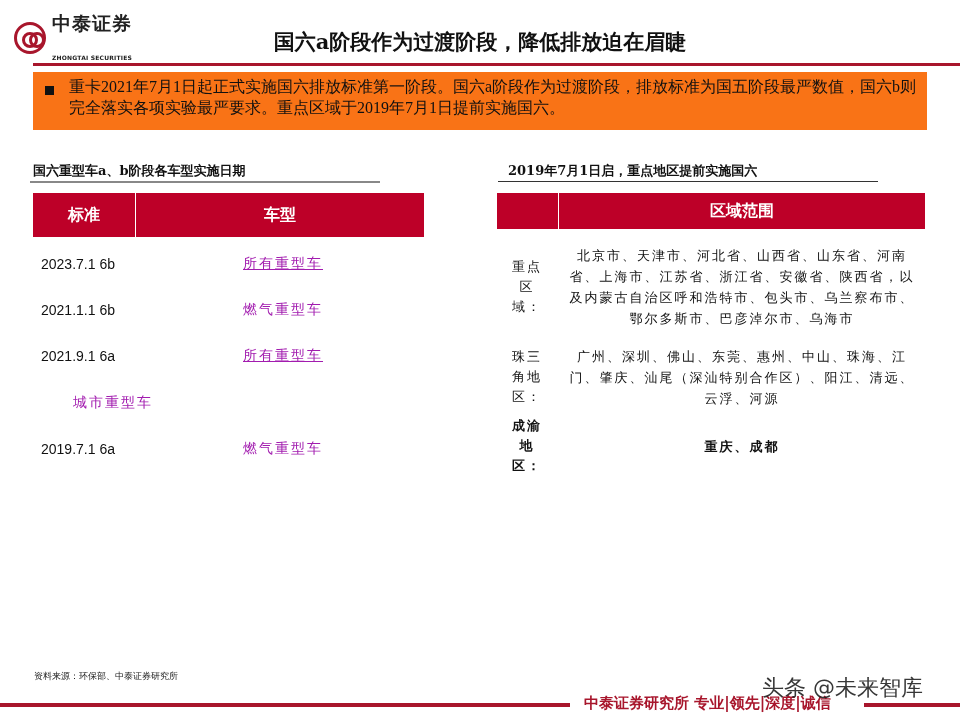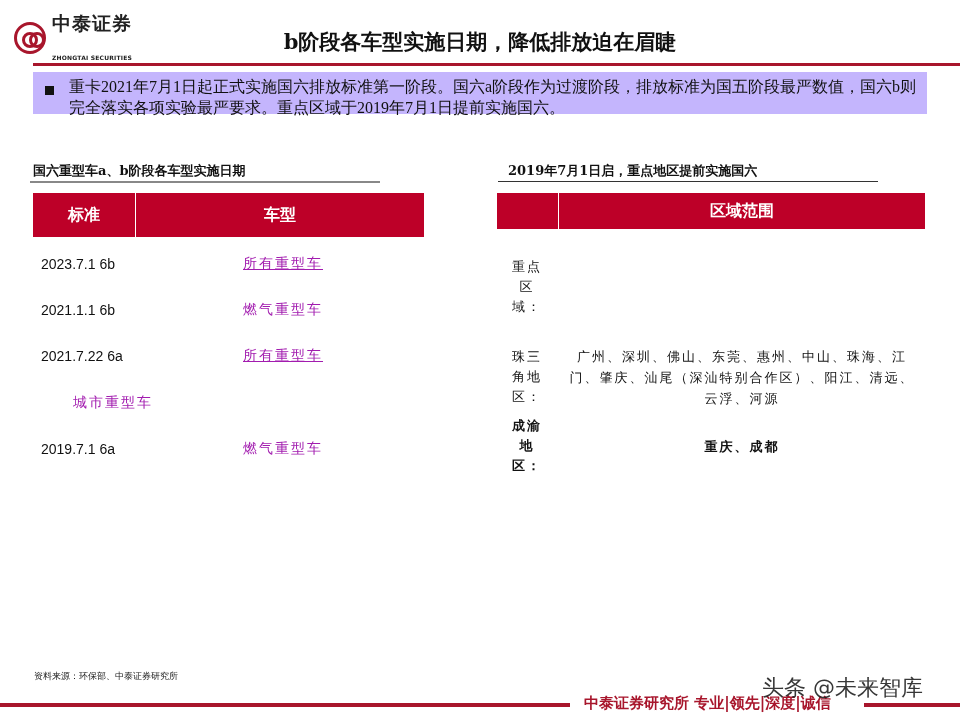--- a/index.html
+++ b/index.html
@@ -11,21 +11,21 @@
     .logo-mark::before { content: ""; position: absolute; left: 5px; top: 7px; width: 10px; height: 10px; border: 3px solid #a8162c; border-radius: 50%; }
     .logo-mark::after { content: ""; position: absolute; left: 12px; top: 7px; width: 10px; height: 10px; border: 3px solid #a8162c; border-radius: 50%; }
     .logo-text { margin-left: 6px; display: flex; flex-direction: column; gap: 21px; }
     .logo-cn { font-size: 19px; font-weight: bold; color: #222; letter-spacing: 1px; line-height: 20px; }
     .logo-en { font-size: 6px; font-weight: bold; color: #222; letter-spacing: 0.2px; line-height: 8px; }
 
     .top-rule { position: absolute; left: 33px; top: 63px; width: 927px; height: 3px; background: #a8162c; }
 
     .page-title { position: absolute; left: 0; width: 960px; top: 28px; text-align: center; font-family: "DejaVu Serif", serif; font-size: 21px; font-weight: bold; color: #111; }
 
-    .summary-box { position: absolute; left: 33px; top: 72px; width: 894px; height: 42px; background: #c4b5fd; }
+    .summary-box { position: absolute; left: 33px; top: 72px; width: 894px; height: 58px; background: #f97316; }
     .summary-bullet { position: absolute; left: 12px; top: 14px; width: 9px; height: 9px; background: #111; }
     .summary-text { position: absolute; left: 36px; top: 4px; width: 850px; font-family: "Liberation Serif", "DejaVu Serif", serif; font-size: 16px; line-height: 21px; color: #111; }
 
     .section-title { position: absolute; font-family: "DejaVu Serif", serif; font-size: 13px; font-weight: bold; color: #111; }
     .section-rule { position: absolute; height: 2px; background: #888; }
     .section-rule.dark { height: 1px; background: #333; }
 
     .red-head { position: absolute; background: #bd0028; color: #ffffff; font-family: "DejaVu Serif", serif; font-weight: bold; font-size: 16px; display: flex; align-items: center; justify-content: center; text-align: center; }
 
     .left-row { position: absolute; left: 33px; width: 390px; height: 46px; display: flex; align-items: center; }
@@ -47,21 +47,21 @@
 </head>
 <body>
 
 <div class="logo">
   <div class="logo-mark"></div>
   <div class="logo-text">
     <span class="logo-cn">中泰证券</span>
     <span class="logo-en">ZHONGTAI SECURITIES</span>
   </div>
 </div>
-<div class="page-title">b阶段各车型实施日期，降低排放迫在眉睫</div>
+<div class="page-title">国六a阶段作为过渡阶段，降低排放迫在眉睫</div>
 <div class="top-rule"></div>
 
 <div class="summary-box">
   <div class="summary-bullet"></div>
   <div class="summary-text">重卡2021年7月1日起正式实施国六排放标准第一阶段。国六a阶段作为过渡阶段，排放标准为国五阶段最严数值，国六b则完全落实各项实验最严要求。重点区域于2019年7月1日提前实施国六。</div>
 </div>
 
 <div class="section-title" style="left:33px; top:162px;">国六重型车a、b阶段各车型实施日期</div>
 <div class="section-rule" style="left:30px; top:181px; width:350px;"></div>
 
@@ -70,39 +70,40 @@
 
 <div class="left-row" style="top:241px;">
   <div class="left-date">2023.7.1 6b</div>
   <div class="left-type underline"><span>所有重型车</span></div>
 </div>
 <div class="left-row" style="top:287px;">
   <div class="left-date">2021.1.1 6b</div>
   <div class="left-type"><span>燃气重型车</span></div>
 </div>
 <div class="left-row" style="top:333px;">
-  <div class="left-date">2021.7.22 6a</div>
+  <div class="left-date">2021.9.1 6a</div>
   <div class="left-type underline"><span>所有重型车</span></div>
 </div>
 <div class="left-row" style="top:380px;">
   <div class="left-type"><span>城市重型车</span></div>
 </div>
 <div class="left-row" style="top:426px;">
   <div class="left-date">2019.7.1 6a</div>
   <div class="left-type"><span>燃气重型车</span></div>
 </div>
 
 <div class="section-title" style="left:508px; top:162px;">2019年7月1日启，重点地区提前实施国六</div>
 <div class="section-rule dark" style="left:498px; top:181px; width:380px;"></div>
 
 <div class="red-head" style="left:497px; top:193px; width:61px; height:36px;"></div>
 <div class="red-head" style="left:559px; top:193px; width:366px; height:36px;">区域范围</div>
 
 <div class="right-row" style="top:245px; height:84px;">
   <div class="region-label" style="padding:0 8px;">重点区域：</div>
+  <div class="region-list">北京市、天津市、河北省、山西省、山东省、河南省、上海市、江苏省、浙江省、安徽省、陕西省，以及内蒙古自治区呼和浩特市、包头市、乌兰察布市、鄂尔多斯市、巴彦淖尔市、乌海市</div>
 </div>
 <div class="right-row" style="top:345px; height:64px;">
   <div class="region-label" style="padding:0 12px;">珠三角地区：</div>
   <div class="region-list">广州、深圳、佛山、东莞、惠州、中山、珠海、江门、肇庆、汕尾（深汕特别合作区）、阳江、清远、云浮、河源</div>
 </div>
 <div class="right-row" style="top:425px; height:42px;font-weight:bold;">
   <div class="region-label" style="padding:0 10px;">成渝地区：</div>
   <div class="region-list">重庆、成都</div>
 </div>
 

